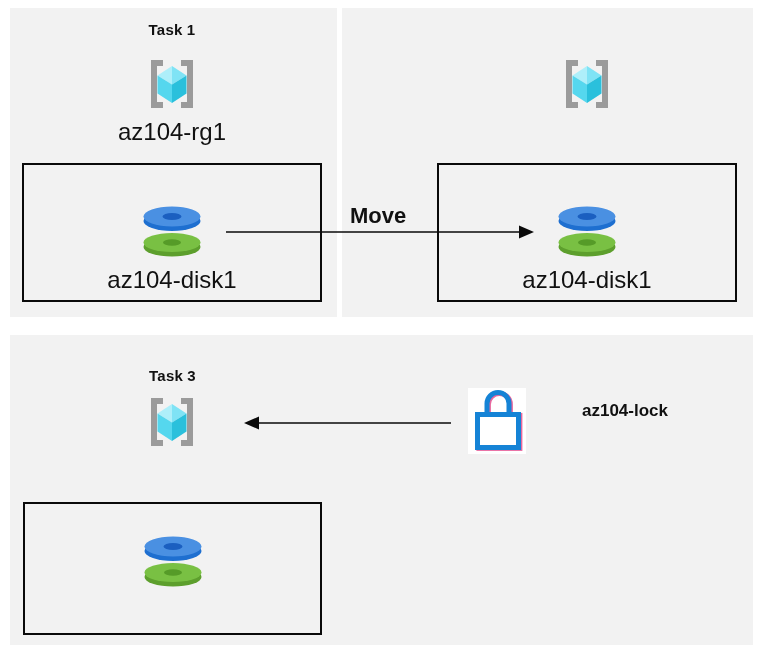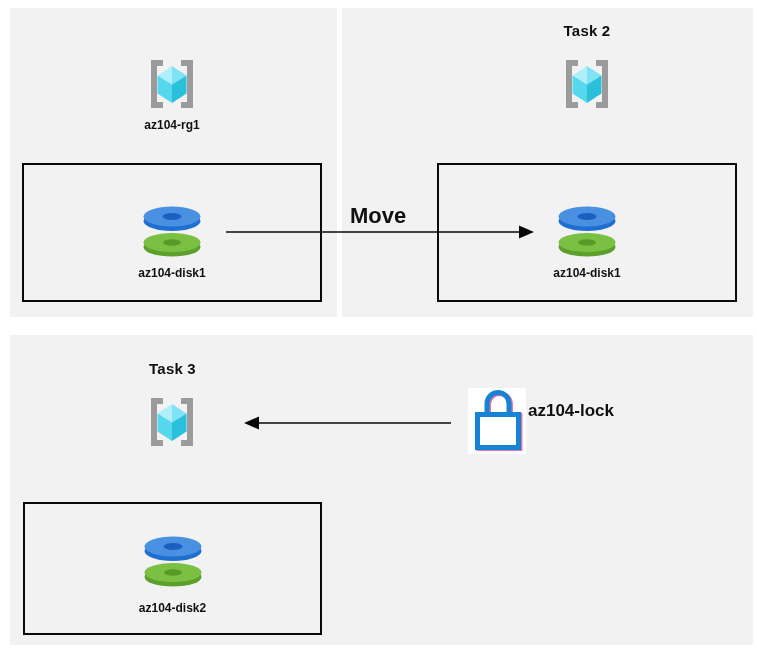--- a/index.html
+++ b/index.html
@@ -7,36 +7,36 @@
     position:relative;width:757px;height:653px;background:#ffffff;
     font-family:"Liberation Sans", sans-serif;color:var(--text,#111);
     overflow:hidden;
   }
   .panel{position:absolute;background:var(--panel-bg,#f2f2f2);}
   .task-title{
     position:absolute;font-weight:bold;font-size:15px;text-align:center;
     letter-spacing:0.2px;
   }
   .res-label{
-    position:absolute;font-weight:bold;font-size:12px;text-align:center;
+    position:absolute;font-weight:normal;font-size:24px;text-align:center;
     white-space:nowrap;
   }
   .disk-box{
     position:absolute;border:2px solid var(--box-border,#000);
     box-sizing:border-box;background:transparent;
   }
   .abs{position:absolute;}
   .move-label{
     position:absolute;font-weight:bold;font-size:22px;text-align:center;
   }
   .lock-box{
     position:absolute;background:#ffffff;display:flex;align-items:center;justify-content:center;
   }
   .lock-text{
-    position:absolute;font-weight:bold;font-size:17px;line-height:22px;text-align:left;
+    position:absolute;font-weight:bold;font-size:17px;line-height:22px;text-align:right;
     white-space:nowrap;
   }
   
   .bracket{stroke:var(--bracket-gray,#9b9b9b);stroke-width:6;fill:none;}
   .cube-f1{fill:var(--cube-face-light,#aeeffa);}
   .cube-f2{fill:var(--cube-face-mid,#7fe3f5);}
   .cube-f3{fill:var(--cube-face-dark1,#55d7ee);}
   .cube-f4{fill:var(--cube-face-dark2,#2ac0dc);}
   .disk-blue-side{fill:var(--disk-blue-side,#1e6fd0);}
   .disk-blue-top{fill:var(--disk-blue-top,#4a90e2);}
@@ -49,20 +49,21 @@
   .lock-stroke{stroke:var(--lock-blue,#1583d6);stroke-width:5;fill:none;}
   .lock-stroke-pink{stroke:var(--lock-pink,#e8679e);stroke-width:5;fill:none;}
   .lock-body-fill{fill:#ffffff;}
 </style>
 </head>
 <body>
 
 <div class="stage">
 
   <div class="panel" style="left:10px;top:8px;width:327px;height:309px;">
+    <div class="task-title" style="left:12px;top:13px;width:300px;">Task 1</div>
 
     <svg class="abs" style="left:134px;top:48px;" width="56" height="56" viewBox="0 0 56 56">
       <path class="bracket" d="M19 7 H10 V49 H19"></path>
       <path class="bracket" d="M37 7 H46 V49 H37"></path>
       <polygon class="cube-f1" points="28,10 13.5,19.5 28,28.5"></polygon>
       <polygon class="cube-f2" points="28,10 42.5,19.5 28,28.5"></polygon>
       <polygon class="cube-f3" points="13.5,19.5 13.5,37.5 28,47 28,28.5"></polygon>
       <polygon class="cube-f4" points="42.5,19.5 42.5,37.5 28,47 28,28.5"></polygon>
     </svg>
 
@@ -76,21 +77,20 @@
       <ellipse class="disk-green-hole" cx="30" cy="39.5" rx="9" ry="3.2"></ellipse>
       <ellipse class="disk-blue-side" cx="30" cy="18" rx="28.5" ry="10"></ellipse>
       <ellipse class="disk-blue-top" cx="30" cy="13.5" rx="28.5" ry="10"></ellipse>
       <ellipse class="disk-blue-hole" cx="30" cy="13.5" rx="9.5" ry="3.5"></ellipse>
     </svg>
 
     <div class="res-label" style="left:12px;top:258px;width:300px;">az104-disk1</div>
   </div>
 
   <div class="panel" style="left:342px;top:8px;width:411px;height:309px;">
-    <div class="task-title" style="left:95px;top:14px;width:300px;">Task 2</div>
 
     <svg class="abs" style="left:217px;top:48px;" width="56" height="56" viewBox="0 0 56 56">
       <path class="bracket" d="M19 7 H10 V49 H19"></path>
       <path class="bracket" d="M37 7 H46 V49 H37"></path>
       <polygon class="cube-f1" points="28,10 13.5,19.5 28,28.5"></polygon>
       <polygon class="cube-f2" points="28,10 42.5,19.5 28,28.5"></polygon>
       <polygon class="cube-f3" points="13.5,19.5 13.5,37.5 28,47 28,28.5"></polygon>
       <polygon class="cube-f4" points="42.5,19.5 42.5,37.5 28,47 28,28.5"></polygon>
     </svg>
 
@@ -103,21 +103,21 @@
       <ellipse class="disk-green-hole" cx="30" cy="39.5" rx="9" ry="3.2"></ellipse>
       <ellipse class="disk-blue-side" cx="30" cy="18" rx="28.5" ry="10"></ellipse>
       <ellipse class="disk-blue-top" cx="30" cy="13.5" rx="28.5" ry="10"></ellipse>
       <ellipse class="disk-blue-hole" cx="30" cy="13.5" rx="9.5" ry="3.5"></ellipse>
     </svg>
 
     <div class="res-label" style="left:95px;top:258px;width:300px;">az104-disk1</div>
   </div>
 
   <div class="panel" style="left:10px;top:335px;width:743px;height:310px;">
-    <div class="task-title" style="left:13px;top:25px;width:299px;">Task 3</div>
+    <div class="task-title" style="left:13px;top:32px;width:299px;">Task 3</div>
 
     <svg class="abs" style="left:134px;top:59px;" width="56" height="56" viewBox="0 0 56 56">
       <path class="bracket" d="M19 7 H10 V49 H19"></path>
       <path class="bracket" d="M37 7 H46 V49 H37"></path>
       <polygon class="cube-f1" points="28,10 13.5,19.5 28,28.5"></polygon>
       <polygon class="cube-f2" points="28,10 42.5,19.5 28,28.5"></polygon>
       <polygon class="cube-f3" points="13.5,19.5 13.5,37.5 28,47 28,28.5"></polygon>
       <polygon class="cube-f4" points="42.5,19.5 42.5,37.5 28,47 28,28.5"></polygon>
     </svg>
 
@@ -126,21 +126,20 @@
 
     <svg class="abs" style="left:133px;top:198px;" width="60" height="54" viewBox="0 0 60 54">
       <ellipse class="disk-green-side" cx="30" cy="44" rx="28.5" ry="9.5"></ellipse>
       <ellipse class="disk-green-top" cx="30" cy="39.5" rx="28.5" ry="9.5"></ellipse>
       <ellipse class="disk-green-hole" cx="30" cy="39.5" rx="9" ry="3.2"></ellipse>
       <ellipse class="disk-blue-side" cx="30" cy="18" rx="28.5" ry="10"></ellipse>
       <ellipse class="disk-blue-top" cx="30" cy="13.5" rx="28.5" ry="10"></ellipse>
       <ellipse class="disk-blue-hole" cx="30" cy="13.5" rx="9.5" ry="3.5"></ellipse>
     </svg>
 
-    <div class="res-label" style="left:13px;top:266px;width:299px;">az104-disk2</div>
   </div>
 
   <svg class="abs" style="left:224px;top:222px;" width="312" height="20" viewBox="0 0 312 20">
     <line class="arrow-line" x1="2" y1="10" x2="296" y2="10"></line>
     <polygon class="arrow-head" points="295,3.5 310,10 295,16.5"></polygon>
   </svg>
   <div class="move-label" style="left:338px;top:203px;width:80px;">Move</div>
 
   <svg class="abs" style="left:241px;top:413px;" width="212" height="20" viewBox="0 0 212 20">
     <line class="arrow-line" x1="210" y1="10" x2="17" y2="10"></line>

